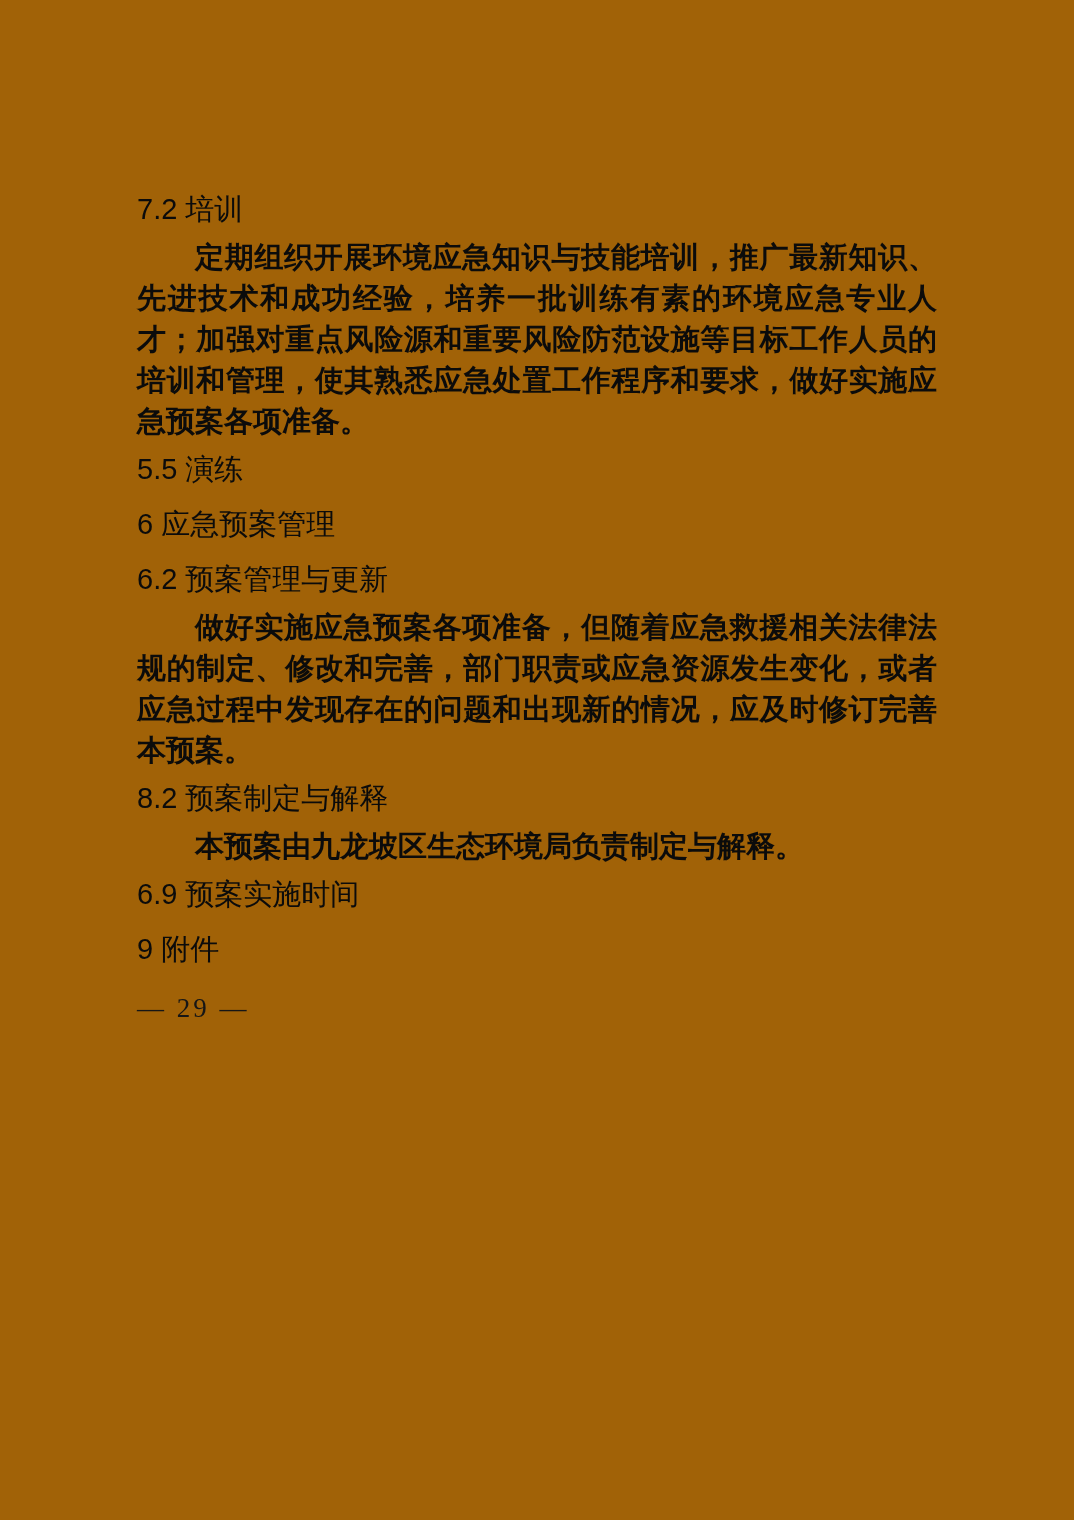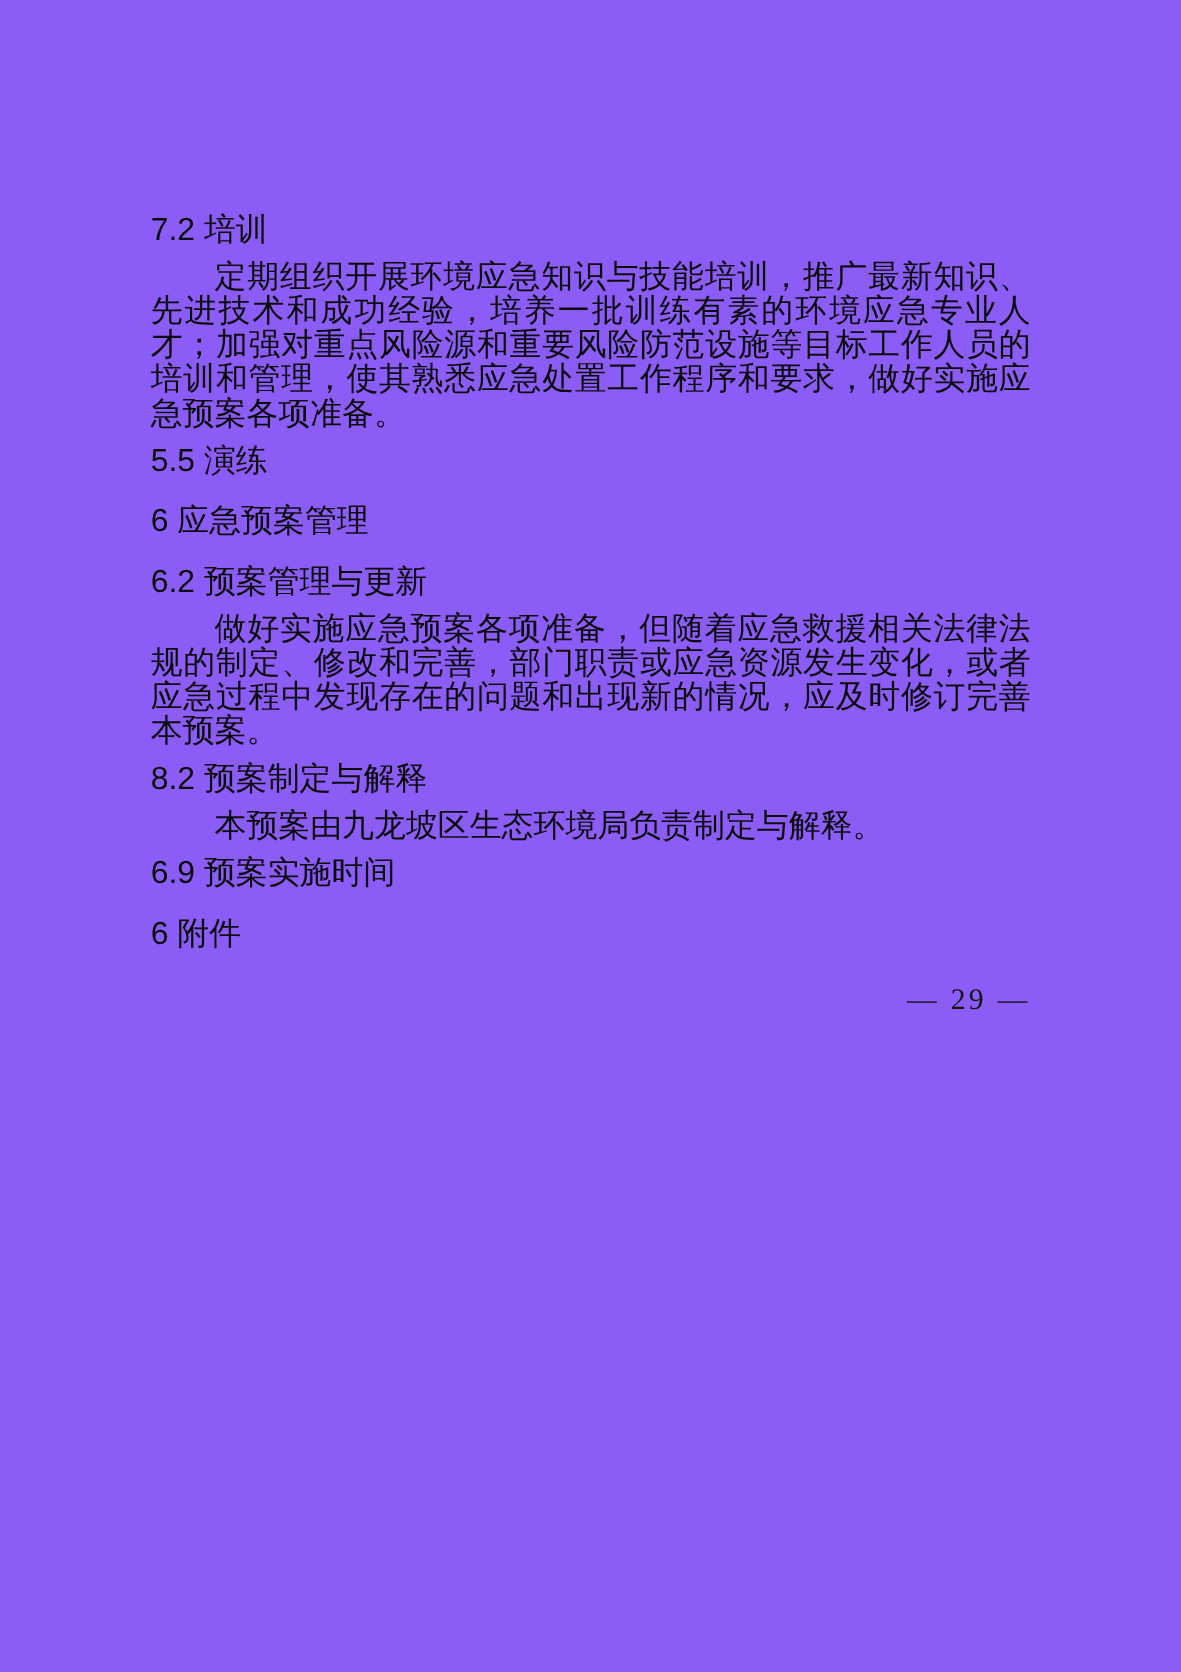--- a/index.html
+++ b/index.html
@@ -8,49 +8,48 @@
     width: 1074px;
     height: 1520px;
     font-family: "Liberation Sans", "DejaVu Sans", sans-serif;
     color: #000000;
     overflow: hidden;
   }
   .page {
     position: relative;
     width: 1074px;
     height: 1520px;
-    background: #8b5cf6;
+    background: #a16207;
     overflow: hidden;
   }
   .content {
     padding: 182px 137px 0 137px; 
   }
   .heading {
     font-size: 29px;
     line-height: 55px;
     font-weight: 500;
     color: #0b0b0b;
     white-space: nowrap;
   }
   .para {
     font-size: 29px;
-    line-height: 31px;
-    font-weight: 400;
+    line-height: 41px;
+    font-weight: 700;
     color: #0b0b0b;
     text-indent: 2em;
     text-align: justify;
     text-justify: inter-ideograph;
     word-break: normal;
   }
   .page-number {
     margin-top: 9px;
     font-family: "Liberation Serif", "DejaVu Serif", serif;
     font-size: 27px;
     line-height: 45px;
-    text-align: right;
     letter-spacing: 3px;
     color: #161616;
   }
 </style>
 </head>
 <body>
 
 <div class="page">
   <main class="content">
 
@@ -62,18 +61,18 @@
     <h2 class="heading">6 应急预案管理</h2>
 
     <h2 class="heading">6.2 预案管理与更新</h2>
     <p class="para">做好实施应急预案各项准备，但随着应急救援相关法律法规的制定、修改和完善，部门职责或应急资源发生变化，或者应急过程中发现存在的问题和出现新的情况，应及时修订完善本预案。</p>
 
     <h2 class="heading">8.2 预案制定与解释</h2>
     <p class="para">本预案由九龙坡区生态环境局负责制定与解释。</p>
 
     <h2 class="heading">6.9 预案实施时间</h2>
 
-    <h2 class="heading">6 附件</h2>
+    <h2 class="heading">9 附件</h2>
 
     <div class="page-number">— 29 —</div>
 
   </main>
 </div>
 
 </body></html>

